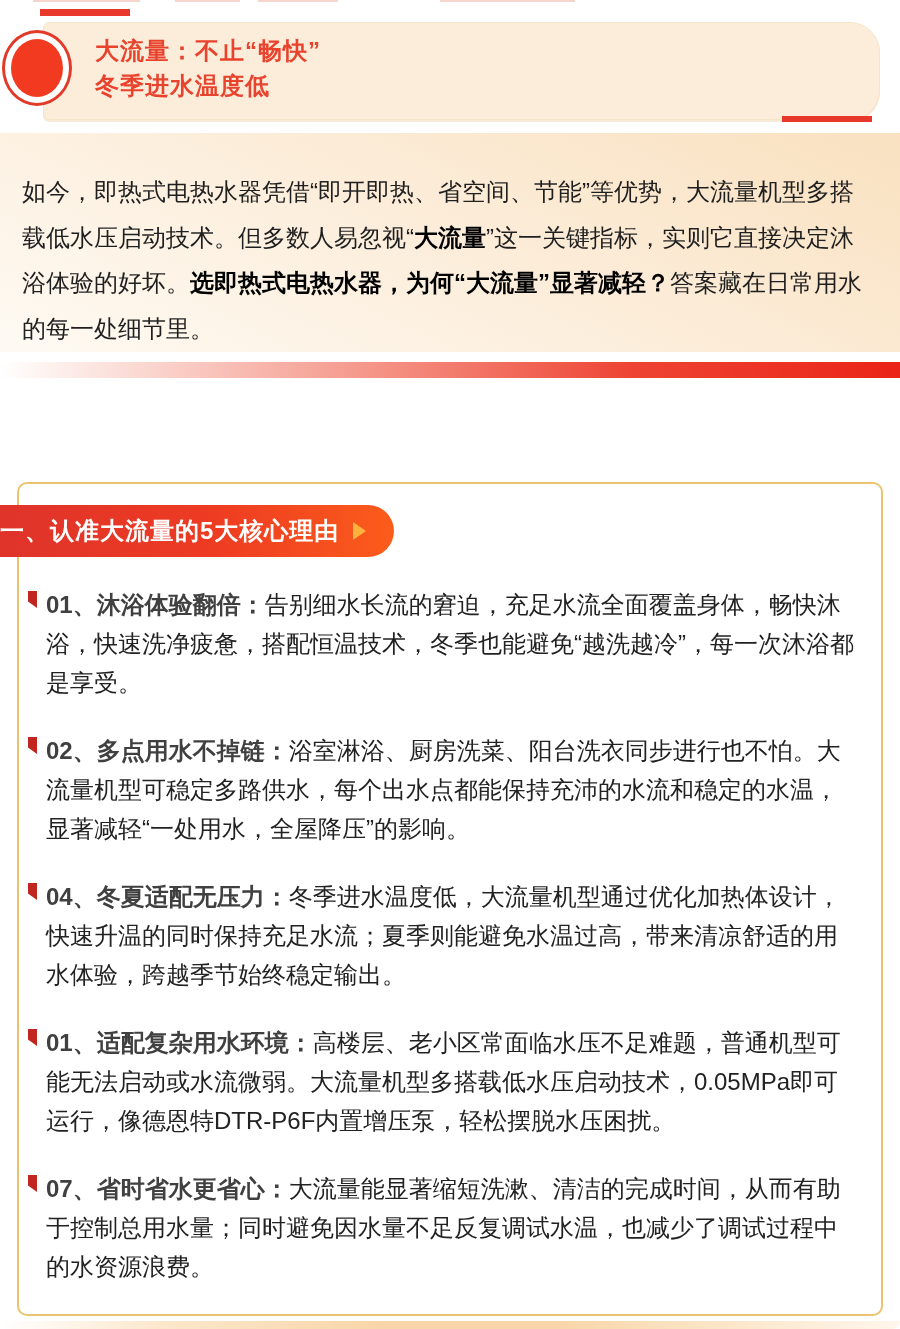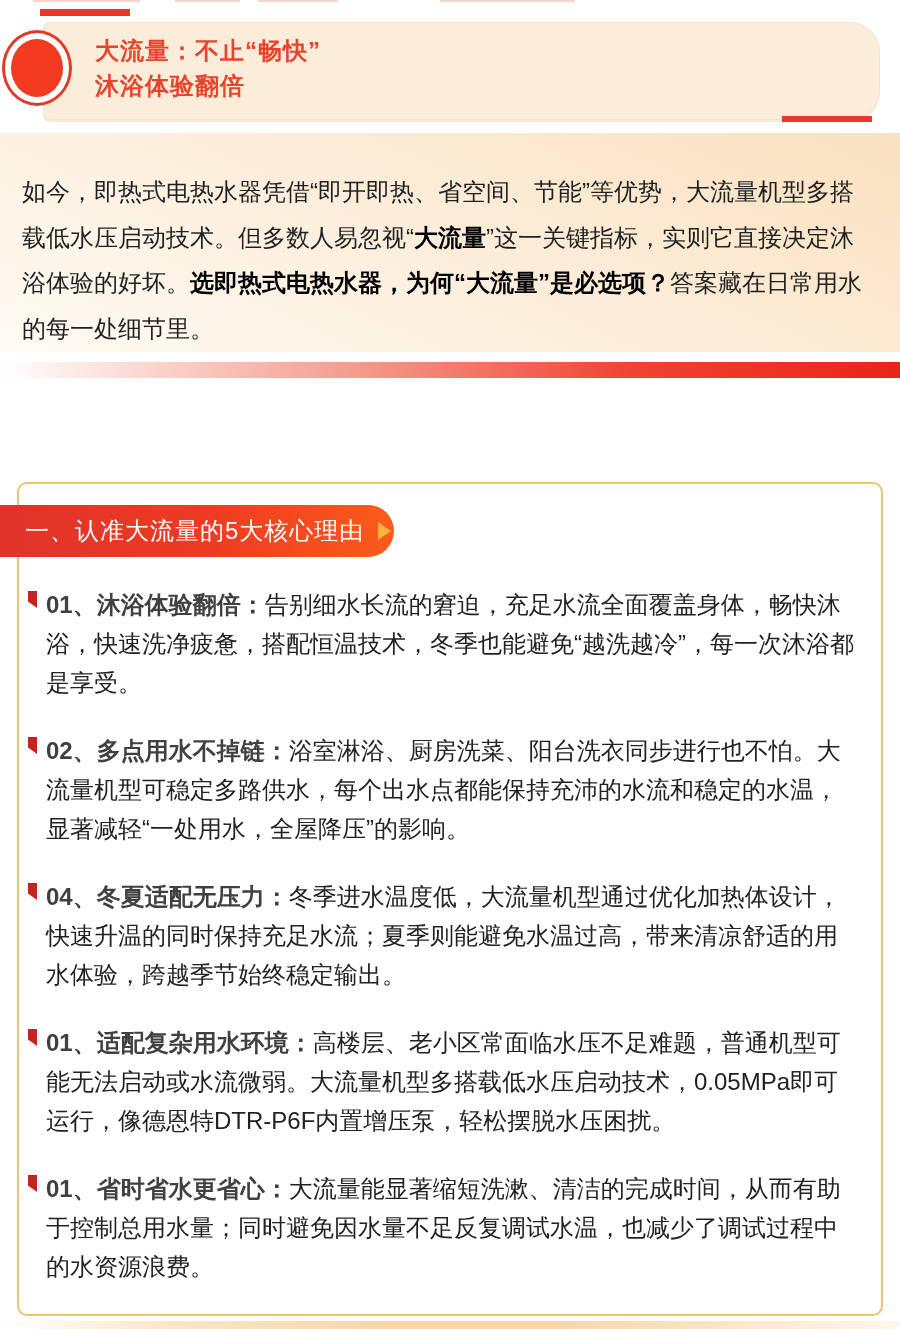--- a/index.html
+++ b/index.html
@@ -27,22 +27,22 @@
   .intro-text .b{font-weight:bold;color:#000;}
 
   .red-gradient-bar{position:absolute;left:0;top:362px;width:900px;height:16px;
     background:linear-gradient(90deg,#ffffff 0%,#fbdcd6 14%,#f5998c 40%,#ee4433 70%,#ea2417 100%);}
 
   
   .reasons-card{position:absolute;left:17px;top:482px;width:862px;height:830px;background:#ffffff;
     border:2px solid #ecc36e;border-radius:10px;}
   .reasons-pill{position:absolute;left:0;top:505px;height:52px;width:394px;box-sizing:border-box;
     background:linear-gradient(90deg,#df332b 0%,#ee3c22 55%,#fb5c1b 100%);
-    border-radius:0 28px 28px 0;display:flex;align-items:center;padding-left:25px;
-    color:#ffffff;font-size:24px;font-weight:normal;letter-spacing:1px;}
+    border-radius:0 28px 28px 0;display:flex;align-items:center;
+    color:#ffffff;font-size:24px;font-weight:bold;letter-spacing:1px;}
   .pill-arrow{width:0;height:0;border-top:9px solid transparent;border-bottom:9px solid transparent;
     border-left:13px solid #fcb23c;margin-left:14px;}
 
   .items{position:absolute;left:46px;top:585px;width:812px;}
   .item{position:relative;margin-bottom:29px;font-size:24px;line-height:39px;color:#222222;}
   .item .marker{position:absolute;left:-18px;top:6px;width:9px;height:17px;background:#c0251f;
     clip-path:polygon(0 0,100% 0,100% 100%,0 62%);}
   .item .lbl{font-weight:bold;color:#404040;}
 
   .bottom-strip{position:absolute;left:0;top:1321px;width:900px;height:8px;
@@ -61,41 +61,41 @@
   <div class="bar-top-left"></div>
 
   <div class="header-card"></div>
 
   <div class="badge-circle">
     <div class="inner"></div>
   </div>
 
   <div class="header-title">
     <div>大流量：不止“畅快”</div>
-    <div>沐浴体验翻倍</div>
+    <div>冬季进水温度低</div>
   </div>
 
   <div class="bar-bottom-right"></div>
 
   <div class="intro-section">
-    <div class="intro-text" id="intro-text"><span>如今，即热式电热水器凭借“即开即热、省空间、节能”等优势，大流量机型多搭载低水压启动技术。但多数人易忽视“</span><span class="b">大流量</span><span>”这一关键指标，实则它直接决定沐浴体验的好坏。</span><span class="b">选即热式电热水器，为何“大流量”是必选项？</span><span>答案藏在日常用水的每一处细节里。</span></div>
+    <div class="intro-text" id="intro-text"><span>如今，即热式电热水器凭借“即开即热、省空间、节能”等优势，大流量机型多搭载低水压启动技术。但多数人易忽视“</span><span class="b">大流量</span><span>”这一关键指标，实则它直接决定沐浴体验的好坏。</span><span class="b">选即热式电热水器，为何“大流量”显著减轻？</span><span>答案藏在日常用水的每一处细节里。</span></div>
   </div>
 
   <div class="red-gradient-bar"></div>
 
   <div class="reasons-card"></div>
 
   <div class="reasons-pill">
     <span>一、认准大流量的5大核心理由</span>
     <span class="pill-arrow"></span>
   </div>
 
   <div class="items" id="reason-items">
       <div class="item"><span class="marker"></span><span class="lbl">01、沐浴体验翻倍：</span><span>告别细水长流的窘迫，充足水流全面覆盖身体，畅快沐浴，快速洗净疲惫，搭配恒温技术，冬季也能避免“越洗越冷”，每一次沐浴都是享受。</span></div>
       <div class="item"><span class="marker"></span><span class="lbl">02、多点用水不掉链：</span><span>浴室淋浴、厨房洗菜、阳台洗衣同步进行也不怕。大流量机型可稳定多路供水，每个出水点都能保持充沛的水流和稳定的水温，显著减轻“一处用水，全屋降压”的影响。</span></div>
       <div class="item"><span class="marker"></span><span class="lbl">04、冬夏适配无压力：</span><span>冬季进水温度低，大流量机型通过优化加热体设计，快速升温的同时保持充足水流；夏季则能避免水温过高，带来清凉舒适的用水体验，跨越季节始终稳定输出。</span></div>
       <div class="item"><span class="marker"></span><span class="lbl">01、适配复杂用水环境：</span><span>高楼层、老小区常面临水压不足难题，普通机型可能无法启动或水流微弱。大流量机型多搭载低水压启动技术，0.05MPa即可运行，像德恩特DTR-P6F内置增压泵，轻松摆脱水压困扰。</span></div>
-      <div class="item"><span class="marker"></span><span class="lbl">01、省时省水更省心：</span><span>大流量能显著缩短洗漱、清洁的完成时间，从而有助于控制总用水量；同时避免因水量不足反复调试水温，也减少了调试过程中的水资源浪费。</span></div>
+      <div class="item"><span class="marker"></span><span class="lbl">07、省时省水更省心：</span><span>大流量能显著缩短洗漱、清洁的完成时间，从而有助于控制总用水量；同时避免因水量不足反复调试水温，也减少了调试过程中的水资源浪费。</span></div>
     </div>
 
   <div class="bottom-strip"></div>
 
 </div>
 
 </body></html>

